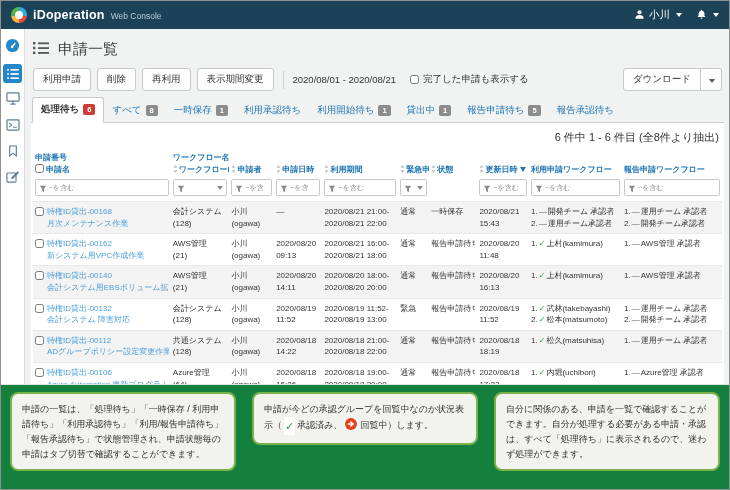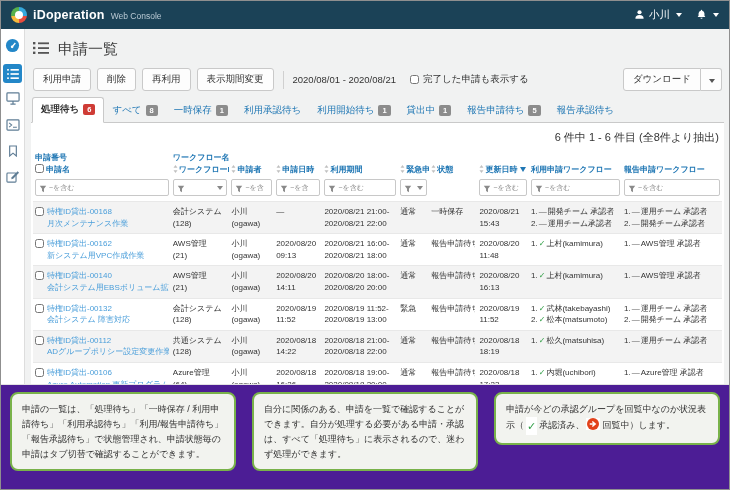--- a/index.html
+++ b/index.html
@@ -125,21 +125,21 @@
   }
   tbody td div { white-space: nowrap; overflow: hidden; line-height: 1.45; }
   tbody tr:nth-child(odd) { background: #f3f3f3; }
   .lnk { color: var(--row-link); text-decoration: none; display: block; cursor: pointer; }
   .cell-flex { display: flex; gap: 3px; }
   .row-check { width: 9px; height: 9px; margin-top: 1px; flex: 0 0 9px; }
   .ok { color: var(--check-green); font-weight: bold; margin: 0 1px; }
   .pend { color: #555; margin: 0 1px; }
   
   .annotations {
-    flex: 1; background: #4c1d95; border-top: 1px solid #e3e3e3;
+    flex: 1; background: #15803d; border-top: 1px solid #e3e3e3;
     display: flex; gap: 16px; padding: 7px 9px; align-items: flex-start;
   }
   .note {
     flex: 1; background: var(--note-bg);
     border: 2px solid var(--note-border); border-radius: 8px;
     padding: 8px 10px; font-size: 9px; line-height: 1.65; color: #333;
   }
   .note-ico { display: inline-flex; vertical-align: -2px; background: #fff; padding: 0px 1px; margin: 0 2px; }
   .note .ok { font-size: 11px; }
 </style>
@@ -691,22 +691,22 @@
                 </td>
               </tr>
             </tbody>
         </table>
       </div>
     </main>
   </div>
 
   <div class="annotations">
       <div class="note">申請の一覧は、「処理待ち」「一時保存 / 利用申請待ち」「利用承認待ち」「利用/報告申請待ち」「報告承認待ち」で状態管理され、申請状態毎の申請はタブ切替で確認することができます。</div>
-      <div class="note">自分に関係のある、申請を一覧で確認することができます。自分が処理する必要がある申請・承認は、すべて「処理待ち」に表示されるので、迷わず処理ができます。</div>
       <div class="note">申請が今どの承認グループを回覧中なのか状況表示（<span class="note-ico ok">✓</span>承認済み、<span class="note-ico">
           <svg viewBox="0 0 14 14" width="12" height="12">
             <circle cx="7" cy="7" r="7" fill="#e2421b"></circle>
             <path d="M3.2 7h5.2M6.2 4l3.4 3-3.4 3" stroke="#fff" stroke-width="1.7" fill="none"></path>
           </svg>
         </span>回覧中）します。</div>
+      <div class="note">自分に関係のある、申請を一覧で確認することができます。自分が処理する必要がある申請・承認は、すべて「処理待ち」に表示されるので、迷わず処理ができます。</div>
     </div>
 
 </div>
 
 </body></html>

